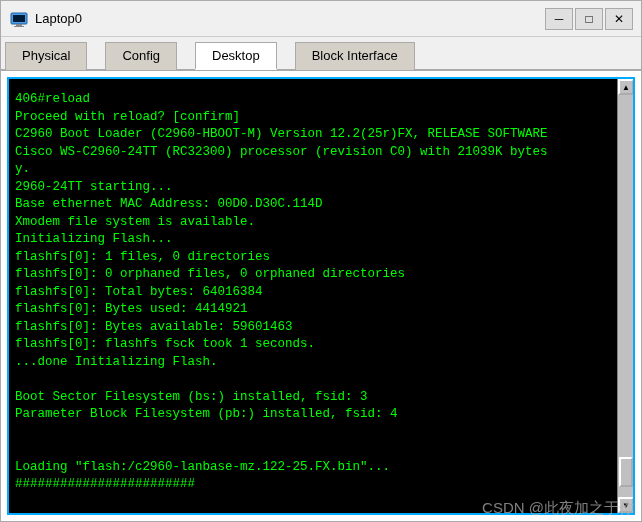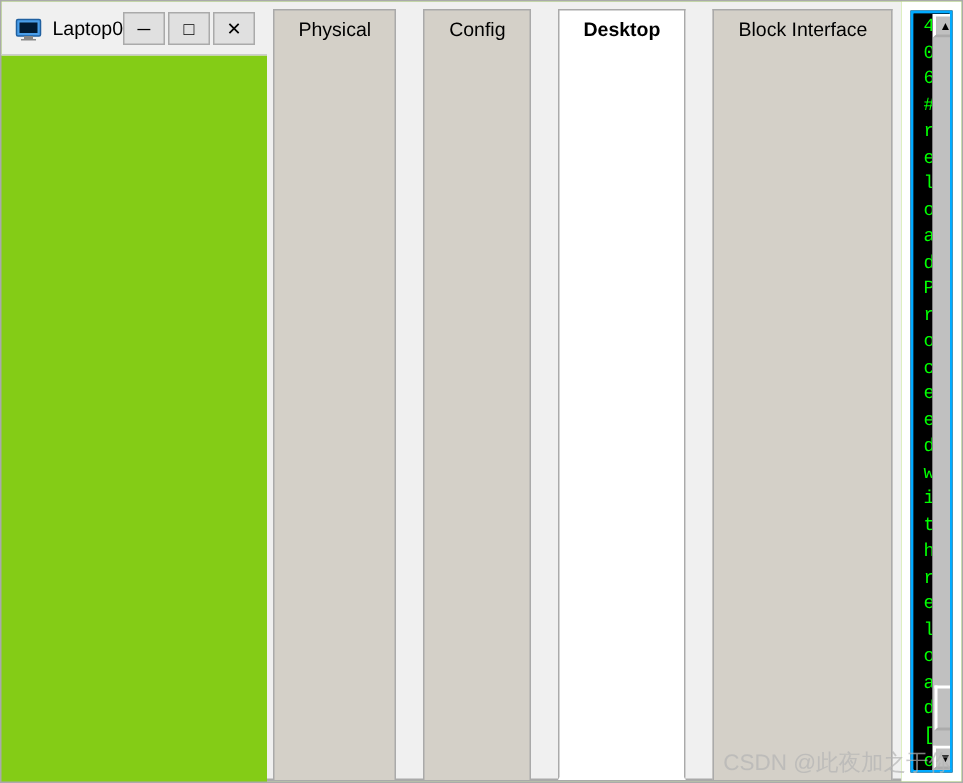--- a/index.html
+++ b/index.html
@@ -12,23 +12,24 @@
       font-family: 'Segoe UI', Arial, sans-serif;
       background: #f0f0f0;
       width: 642px;
       height: 522px;
       overflow: hidden;
     }
 
     .window {
       width: 642px;
       height: 522px;
-      background: #84cc16;
+      background: #0c4a6e;
       border: 1px solid #aaa;
       display: flex;
+      flex-direction: column;
     }
 
     .title-bar {
       display: flex;
       align-items: center;
       background: #f0f0f0;
       padding: 6px 8px;
       border-bottom: 1px solid #ccc;
       height: 36px;
     }
@@ -85,21 +86,21 @@
       color: #000;
       margin-right: 2px;
       position: relative;
       bottom: -1px;
     }
 
     .tab.active {
       background: #ffffff;
       border-bottom: 2px solid #ffffff;
       z-index: 1;
-      font-weight: bold;
+      font-weight: normal;
     }
 
     .content-area {
       flex: 1;
       background: #ffffff;
       padding: 6px;
       overflow: hidden;
       display: flex;
       flex-direction: column;
     }
@@ -144,21 +145,21 @@
       overflow: hidden;
       display: flex;
       background: #000000;
       position: relative;
     }
 
     .terminal-text-area {
       flex: 1;
       overflow-y: auto;
       overflow-x: hidden;
-      padding: 0 6px;
+      padding: 12px 6px;
       font-family: 'Courier New', Courier, monospace;
       font-size: 12.5px;
       color: #00ff00;
       background: #000000;
       line-height: 1.4;
       white-space: pre-wrap;
       word-break: break-all;
     }
 
     .terminal-scrollbar {

